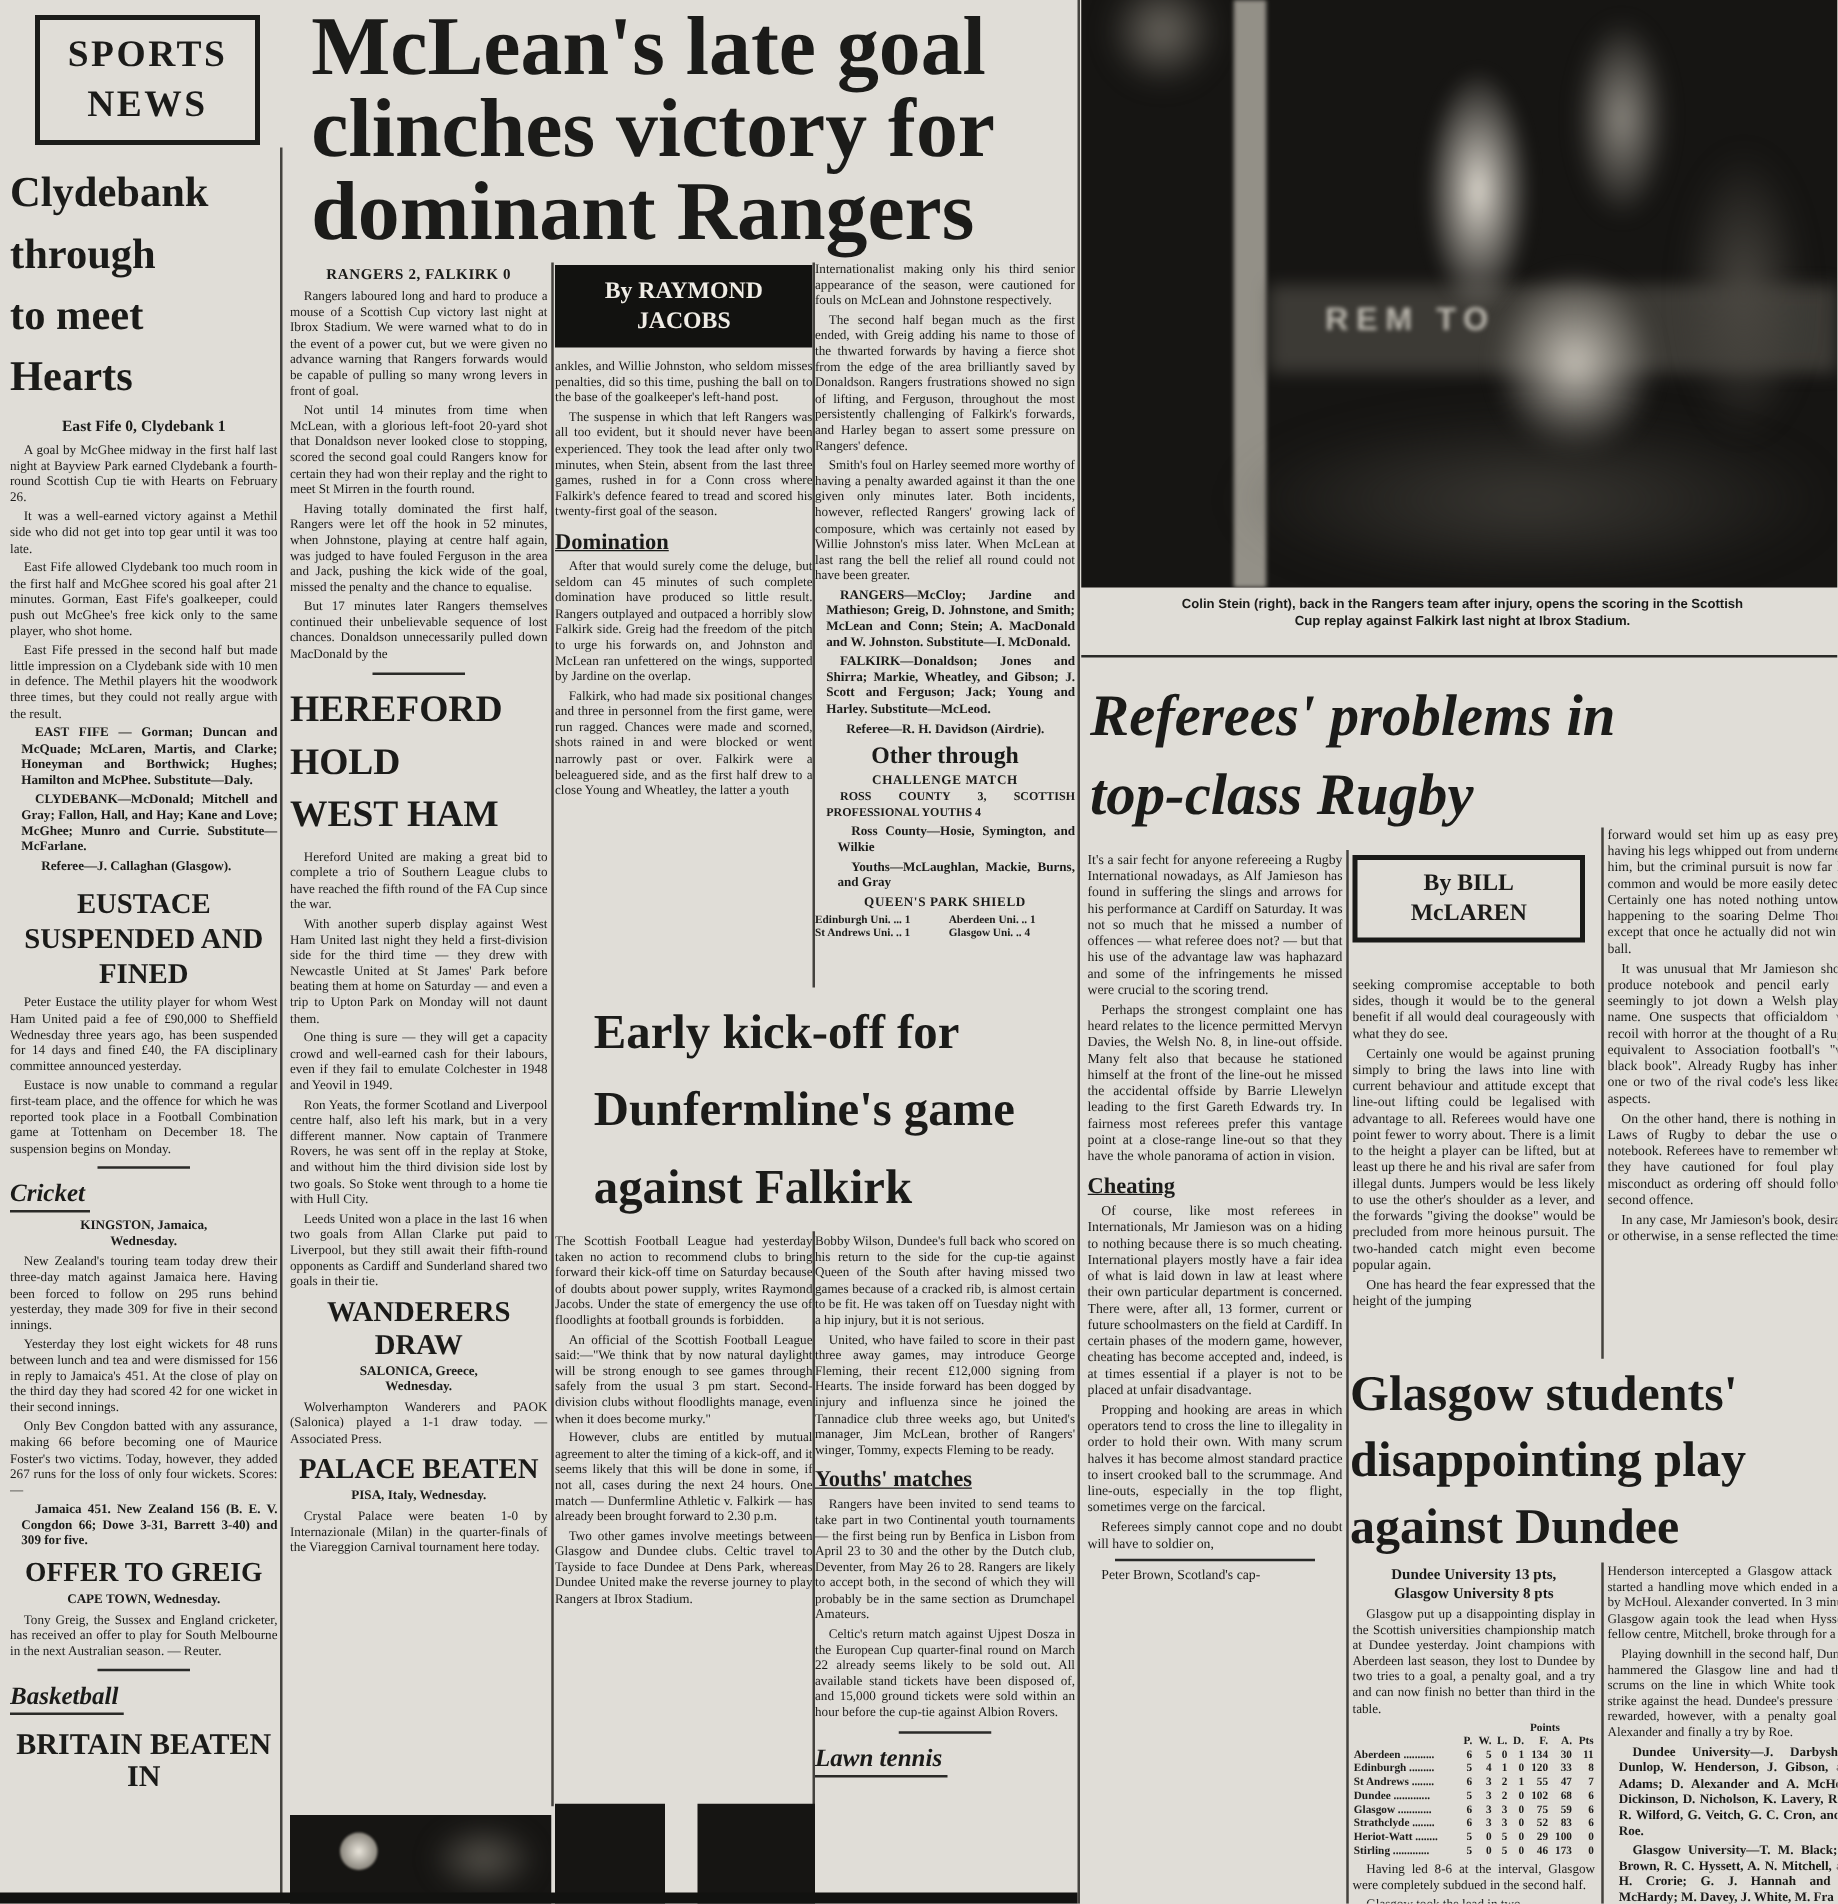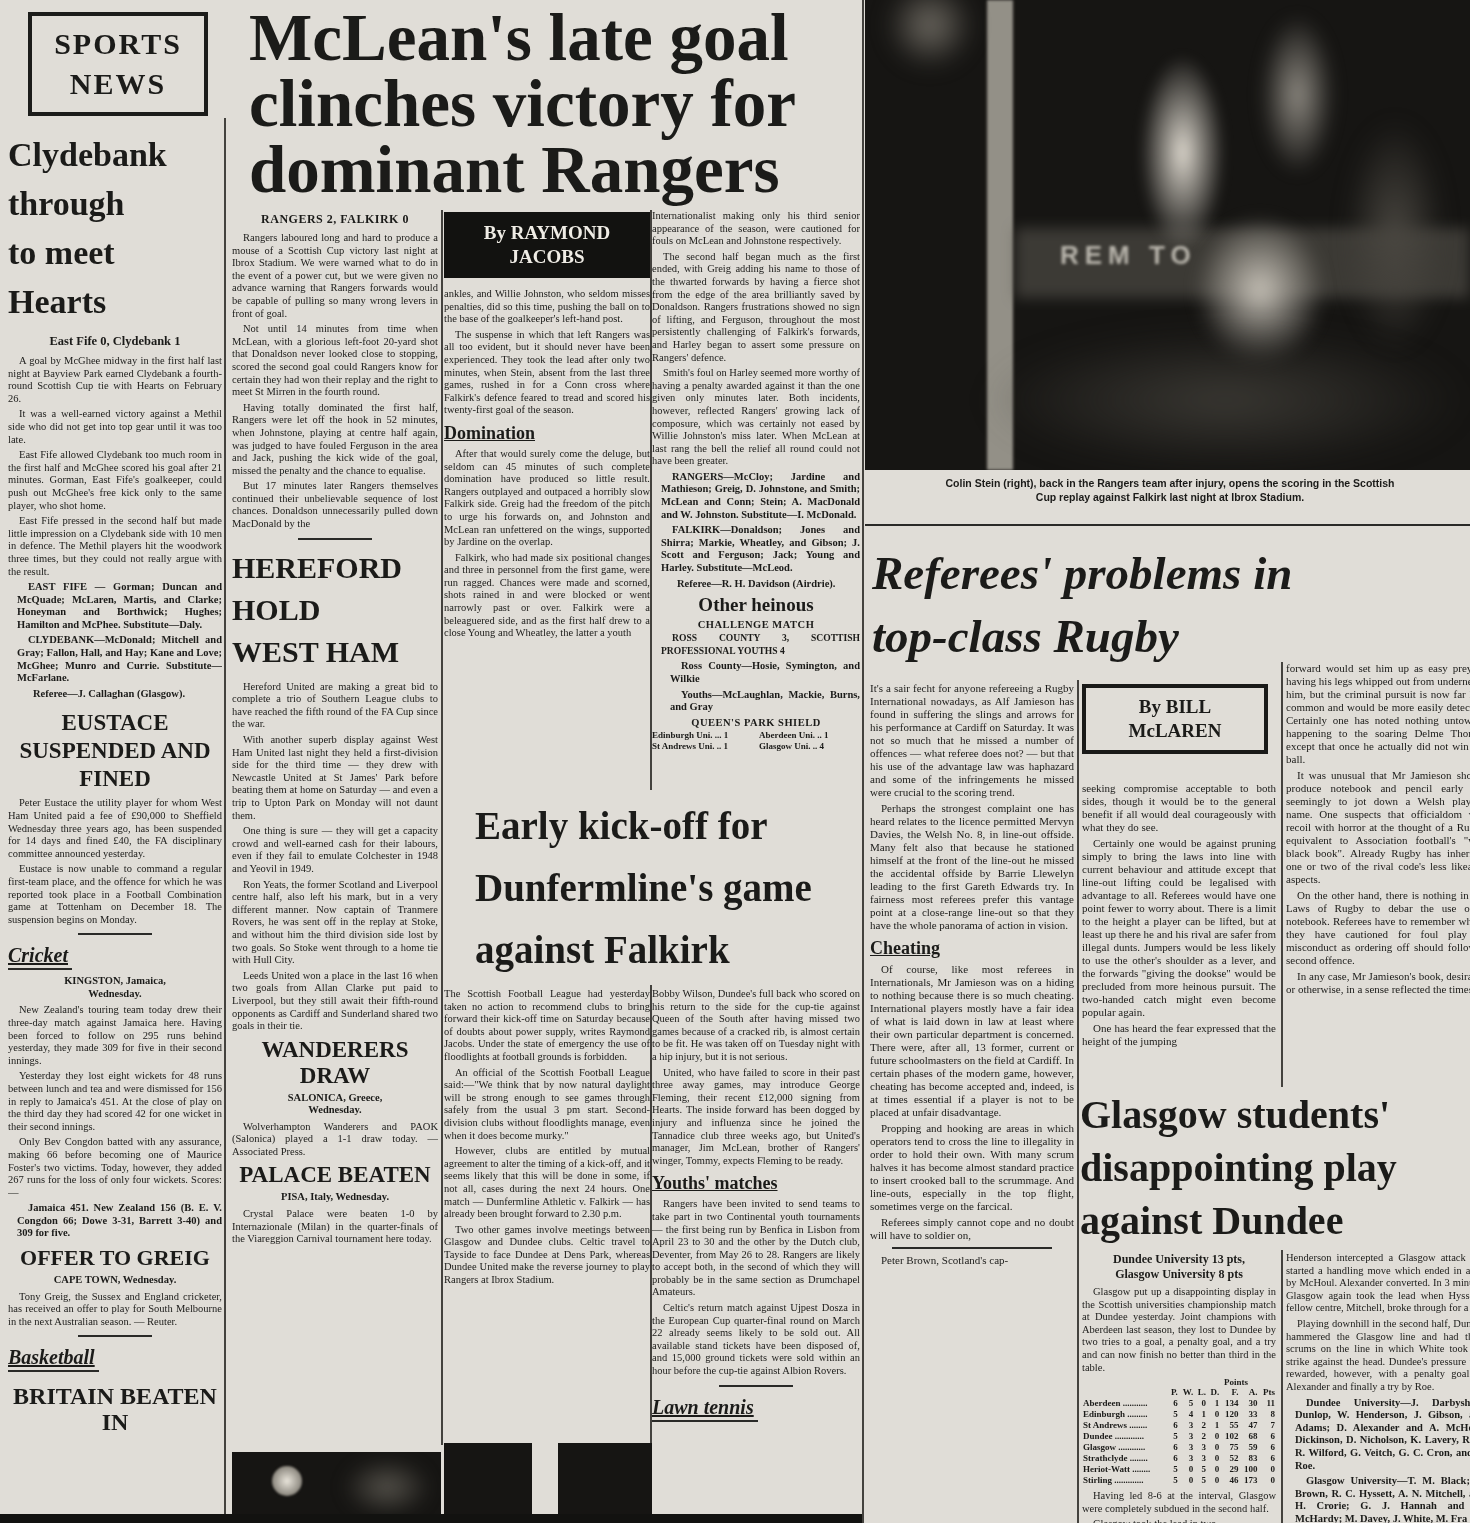--- a/index.html
+++ b/index.html
@@ -13,21 +13,21 @@
   .pre{white-space:pre-line;}
   .body p{font-size:10.5px;line-height:12.6px;text-align:justify;margin:0 0 3px;text-indent:11px;}
   .body p.noind{text-indent:0;}
   .smalltxt{font-size:8.9px;line-height:10.4px;font-weight:bold;text-align:justify;margin:0 0 3px;padding-left:9px;text-indent:-9px;}
   .scoreline{font-size:12.5px;font-weight:bold;text-align:center;margin:4px 0 6px;}
   .subhead-sm{font-size:12px;font-weight:bold;text-align:center;letter-spacing:.5px;margin:2px 0 5px;}
   .subhead{font-size:18px;font-weight:bold;margin:6px 0 4px;text-decoration:underline;}
   .dateline{font-size:10.5px;font-weight:bold;text-align:center;line-height:12.5px;margin:1px 0 4px;}
   .hl-med{font-size:22px;line-height:26px;font-weight:bold;text-align:center;margin:7px 0 3px;}
   .sep{width:74px;border:0;border-top:2px solid #2a2a28;margin:7px auto;}
-  .seclabel{font-style:italic;font-weight:bold;font-size:20px;border-bottom:2px solid #2a2a28;display:inline-block;padding:0 4px 1px 0;margin:2px 0 4px;text-decoration:underline;}
+  .seclabel{font-style:italic;font-weight:bold;font-size:20px;border-bottom:2px solid #2a2a28;display:inline-block;padding:0 4px 1px 0;margin:2px 0 4px;}
   .vrule{position:absolute;width:2px;background:#44423e;}
   .hrule{position:absolute;height:2px;background:#2a2a28;}
   .photo{position:absolute;background:#161513;overflow:hidden;}
   .blob{position:absolute;border-radius:50%;}
   .pts-table{font-size:9px;line-height:11px;font-weight:bold;border-collapse:collapse;width:100%;}
   .pts-table td,.pts-table th{padding:0 1px;text-align:right;font-weight:bold;white-space:nowrap;}
   .pts-table td:first-child,.pts-table th:first-child{text-align:left;max-width:86px;overflow:hidden;}
   .byline-black{background:#121210;color:#efece5;font-weight:bold;font-size:19px;line-height:24px;text-align:center;padding:9px 4px;margin:2px 0 10px;}
   .byline-box{border:4px solid #1a1a18;font-weight:bold;font-size:19px;line-height:24px;text-align:center;padding:7px 4px;background:#e0ddd7;}
 </style>
@@ -133,21 +133,21 @@
   <p>Falkirk, who had made six positional changes and three in personnel from the first game, were run ragged. Chances were made and scorned, shots rained in and were blocked or went narrowly past or over. Falkirk were a beleaguered side, and as the first half drew to a close Young and Wheatley, the latter a youth</p>
 </div>
 
 <div class="col body" style="left:652px;top:210px;width:208px;height:580px;">
   <p class="noind">Internationalist making only his third senior appearance of the season, were cautioned for fouls on McLean and Johnstone respectively.</p>
   <p>The second half began much as the first ended, with Greig adding his name to those of the thwarted forwards by having a fierce shot from the edge of the area brilliantly saved by Donaldson. Rangers frustrations showed no sign of lifting, and Ferguson, throughout the most persistently challenging of Falkirk's forwards, and Harley began to assert some pressure on Rangers' defence.</p>
   <p>Smith's foul on Harley seemed more worthy of having a penalty awarded against it than the one given only minutes later. Both incidents, however, reflected Rangers' growing lack of composure, which was certainly not eased by Willie Johnston's miss later. When McLean at last rang the bell the relief all round could not have been greater.</p>
   <p class="smalltxt">RANGERS—McCloy; Jardine and Mathieson; Greig, D. Johnstone, and Smith; McLean and Conn; Stein; A. MacDonald and W. Johnston. Substitute—I. McDonald.</p>
   <p class="smalltxt">FALKIRK—Donaldson; Jones and Shirra; Markie, Wheatley, and Gibson; J. Scott and Ferguson; Jack; Young and Harley. Substitute—McLeod.</p>
   <p class="smalltxt" style="padding-left:14px;">Referee—R. H. Davidson (Airdrie).</p>
-  <div style="font-size:19px;font-weight:bold;text-align:center;margin:4px 0 3px;">Other heinous</div>
+  <div style="font-size:19px;font-weight:bold;text-align:center;margin:4px 0 3px;">Other through</div>
   <div style="font-size:10.5px;font-weight:bold;text-align:center;letter-spacing:.5px;margin-bottom:2px;">CHALLENGE MATCH</div>
   <p class="smalltxt" style="font-size:9.6px;">ROSS COUNTY 3, SCOTTISH PROFESSIONAL YOUTHS 4</p>
   <p class="smalltxt" style="padding-left:18px;">Ross County—Hosie, Symington, and Wilkie</p>
   <p class="smalltxt" style="padding-left:18px;">Youths—McLaughlan, Mackie, Burns, and Gray</p>
   <div style="font-size:10.5px;font-weight:bold;text-align:center;letter-spacing:.5px;margin:3px 0 2px;">QUEEN'S PARK SHIELD</div>
   <div style="display:grid;grid-template-columns:1fr 1fr;column-gap:6px;font-size:9px;font-weight:bold;line-height:11px;">
     <span>Edinburgh Uni. ... 1</span>
     <span>Aberdeen Uni. .. 1</span>
     <span>St Andrews Uni. .. 1</span>
     <span>Glasgow Uni. .. 4</span>

